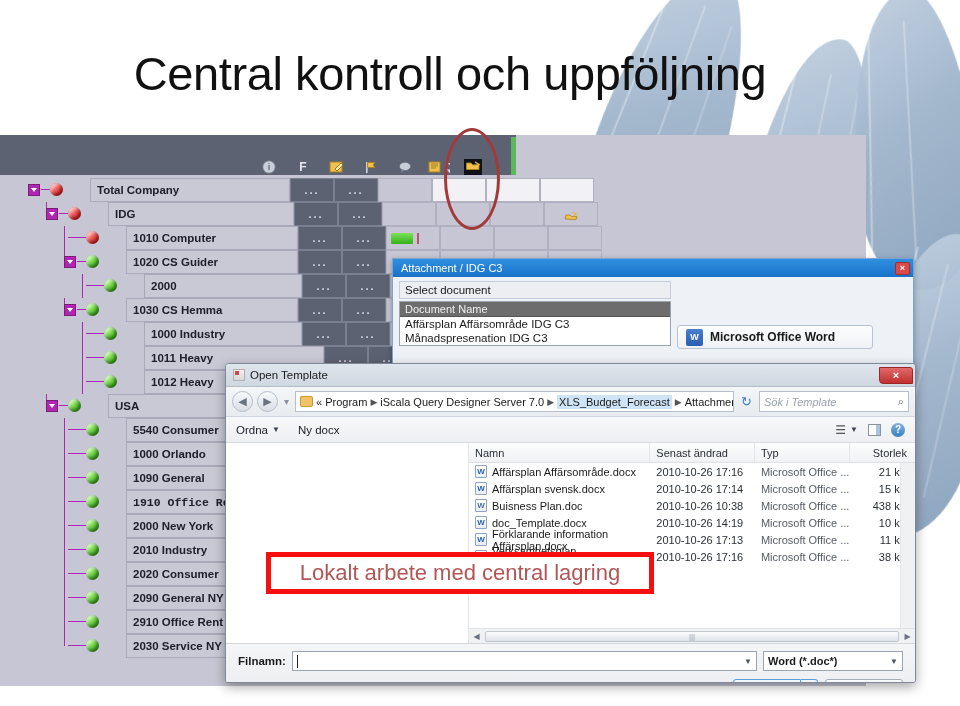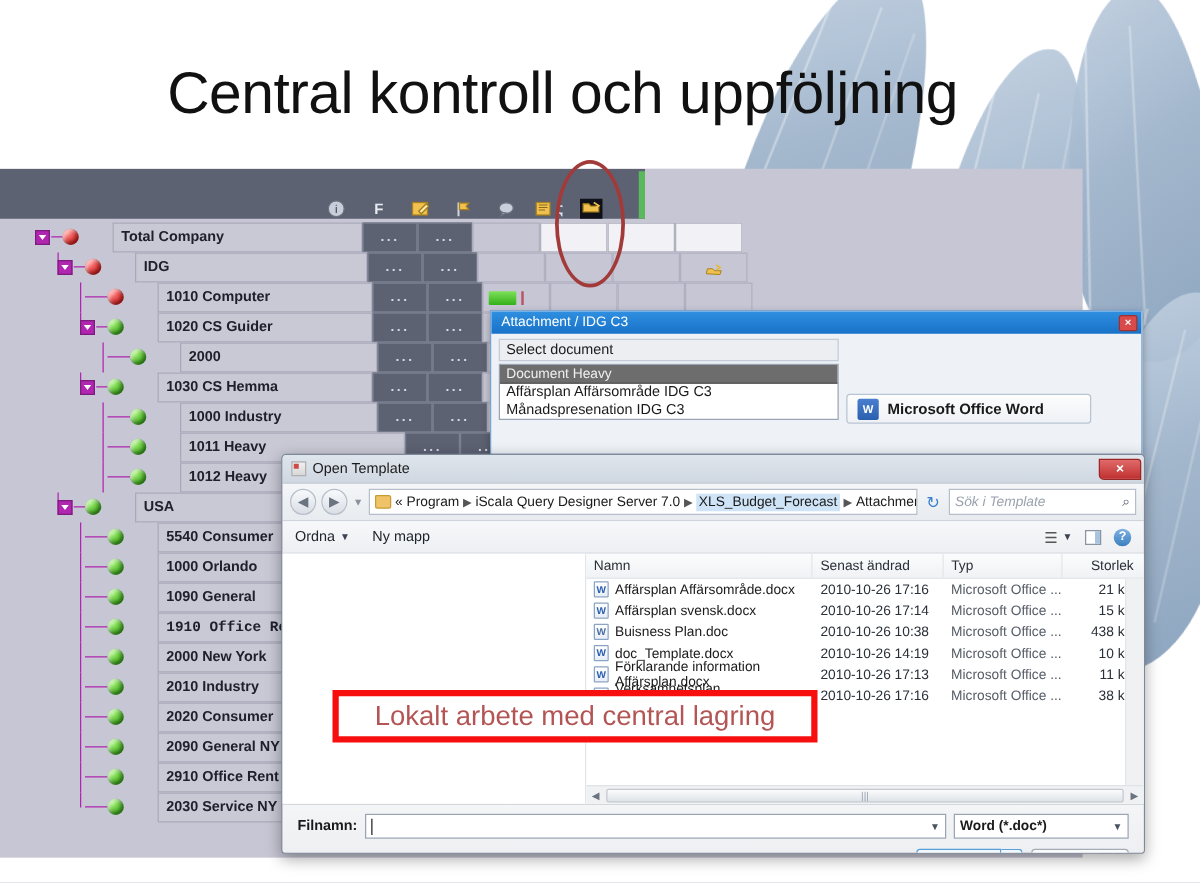--- a/index.html
+++ b/index.html
@@ -162,21 +162,21 @@
   .tick { width: 2px; height: 11px; background: #b56; margin-left: 4px; }
   .plain-cell { flex: 0 0 54px; background: #c6c6d4; border: 1px solid #b0b0c0; }
   .plain-cell.white { background: #f2f2f6; }
   .pin-cell {
     flex: 0 0 54px; background: #c6c6d4; border: 1px solid #b0b0c0;
     display: flex; align-items: center; justify-content: center;
   }
 
   
   #attachment-dialog {
-    position: absolute; left: 392px; top: 248px;
+    position: absolute; left: 392px; top: 258px;
     width: 522px; height: 116px;
     background: #eef2f7;
     border: 1px solid #7ba4d0;
     box-shadow: 0 2px 6px rgba(0,0,0,0.3);
     z-index: 20; overflow: hidden;
   }
   #attachment-titlebar {
     height: 18px;
     background: linear-gradient(#2f8fe0, #1872c8);
     display: flex; align-items: center; justify-content: space-between;
@@ -814,21 +814,21 @@
 
 <div id="attachment-dialog">
   <div id="attachment-titlebar">
     <span>Attachment / IDG C3</span>
     <span id="attachment-close">×</span>
   </div>
   <div id="attachment-body">
     <div id="select-doc-pane">
       <div id="select-doc-label">Select document</div>
       <div id="doc-list">
-        <div id="doc-list-header">Document Heavy</div>
+        <div id="doc-list-header">Document Name</div>
         <div id="doc-list-rows">
             <div class="doc-row">Affärsplan Affärsområde IDG C3</div>
             <div class="doc-row">Månadspresenation  IDG C3</div>
           </div>
       </div>
     </div>
     <div>
       <div id="word-badge">
         <span id="word-icon">W</span>
         <span>Microsoft Office Word</span>
@@ -870,21 +870,21 @@
       <span id="search-icon-sm">⌕</span>
     </div>
   </div>
 
   <div id="open-toolbar">
     <div class="tb-item">
       <span>Ordna</span>
       <span class="caret-dn">▼</span>
     </div>
     <div class="tb-item">
-      <span>Ny mapp</span>
+      <span>Ny docx</span>
     </div>
     <div id="open-toolbar-right">
       <div class="tb-item">
         <span id="view-icon">☰</span>
         <span class="caret-dn">▼</span>
       </div>
       <div id="pane-icon"></div>
       <div id="help-icon">?</div>
     </div>
   </div>

